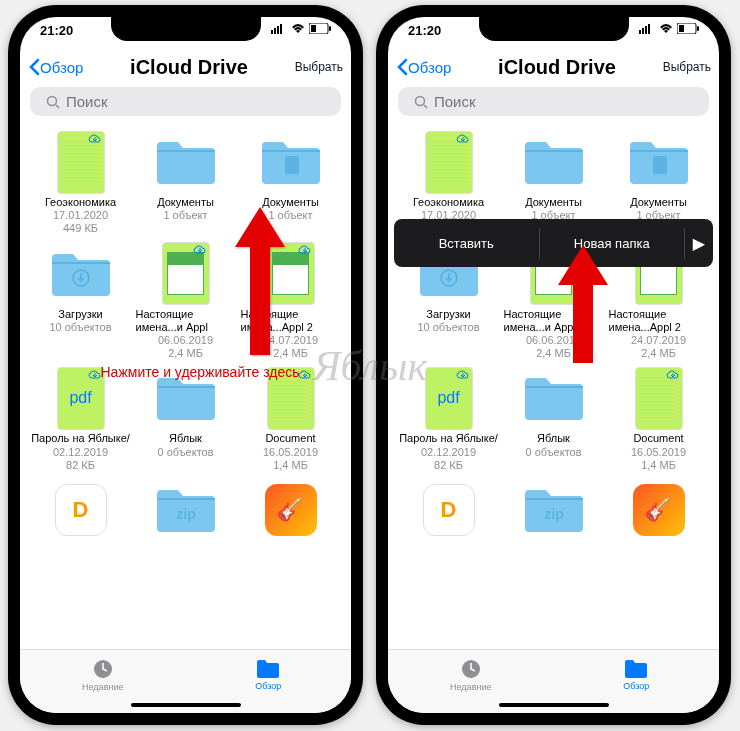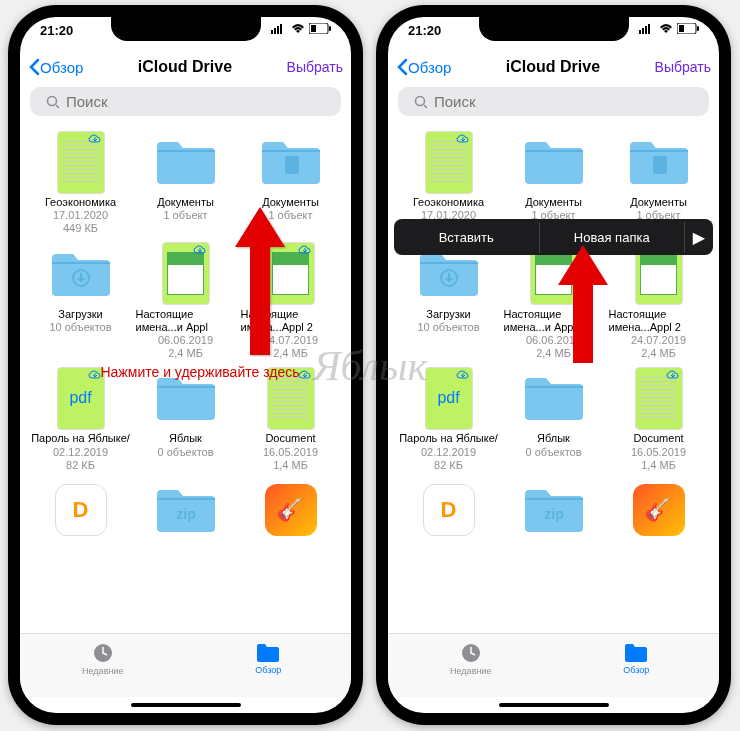--- a/index.html
+++ b/index.html
@@ -6,40 +6,40 @@
   body { background: #f0f0f0; width: 740px; height: 731px; position: relative; overflow: hidden; }
   .phone { position: absolute; width: 355px; height: 720px; background: #000; border-radius: 48px; padding: 12px; box-shadow: 0 2px 8px rgba(0,0,0,0.3); }
   .phone.left { left: 8px; top: 5px; }
   .phone.right { left: 376px; top: 5px; }
   .screen { width: 100%; height: 100%; background: #fff; border-radius: 36px; position: relative; overflow: hidden; }
   .notch { position: absolute; top: 0; left: 50%; transform: translateX(-50%); width: 150px; height: 24px; background: #000; border-radius: 0 0 16px 16px; z-index: 100; }
   .status-bar { display: flex; justify-content: space-between; align-items: flex-start; padding: 6px 20px 0; height: 32px; font-size: 13px; font-weight: 600; }
   .status-right { display: flex; align-items: center; gap: 4px; }
   .nav-bar { display: flex; justify-content: space-between; align-items: center; padding: 4px 8px; height: 36px; }
   .nav-back { display: flex; align-items: center; color: #007aff; font-size: 15px; cursor: pointer; }
-  .nav-title { font-size: 16px; font-weight: 600; text-align: center; flex: 1; }
-  .nav-select { color: #6d28d9; font-size: 14px; cursor: pointer; }
+  .nav-title { font-size: 20px; font-weight: 600; text-align: center; flex: 1; }
+  .nav-select { color: #0f172a; font-size: 12px; cursor: pointer; }
   .search-bar { margin: 2px 10px 8px; background: #e9e9ec; border-radius: 10px; padding: 6px 16px; display: flex; align-items: center; gap: 6px; }
   .search-bar input { border: none; background: none; outline: none; font-size: 15px; color: #888; flex: 1; }
   .grid { display: grid; grid-template-columns: repeat(3, 1fr); gap: 6px 4px; padding: 6px 10px; }
   .item { display: flex; flex-direction: column; align-items: center; text-align: left; position: relative; }
   .icon-wrap { width: 72px; height: 64px; display: flex; align-items: center; justify-content: center; position: relative; }
   .cloud-badge { position: absolute; top: 2px; right: 2px; width: 14px; height: 10px; }
   .item-name { font-size: 11px; color: #000; line-height: 1.2; margin-top: 2px; max-width: 100px; }
   .item-meta { font-size: 11px; color: #8e8e93; line-height: 1.2; }
   .folder-svg { width: 64px; height: 52px; }
   .doc-thumb { width: 48px; height: 63px; background: #bef264; border: 1px solid #ddd; border-radius: 4px; display: flex; align-items: center; justify-content: center; font-size: 16px; color: #007aff; font-weight: 500; position: relative; }
   .doc-thumb.small-txt { font-size: 9px; }
   .app-icon { width: 52px; height: 52px; border-radius: 12px; display: flex; align-items: center; justify-content: center; font-size: 22px; font-weight: bold; }
-  .tab-bar { position: absolute; bottom: 16px; left: 0; right: 0; height: 64px; background: #f8f8f8; border-top: 1px solid #ddd; display: flex; }
+  .tab-bar { position: absolute; bottom: 0; left: 0; right: 0; height: 64px; background: #f8f8f8; border-top: 1px solid #ddd; display: flex; }
   .tab { flex: 1; display: flex; flex-direction: column; align-items: center; justify-content: center; gap: 2px; cursor: pointer; padding-bottom: 14px; }
   .tab-label { font-size: 9px; color: #8e8e93; }
   .tab.active .tab-label { color: #007aff; }
   .home-indicator { position: absolute; bottom: 6px; left: 50%; transform: translateX(-50%); width: 110px; height: 4px; background: #000; border-radius: 3px; }
-  .context-menu { position: absolute; top: 202px; left: 6px; right: 6px; background: #1c1c1e; border-radius: 8px; display: flex; align-items: center; height: 36px; z-index: 50; }
+  .context-menu { position: absolute; top: 202px; left: 6px; right: 6px; background: #1c1c1e; border-radius: 8px; display: flex; align-items: center; height: 48px; z-index: 50; }
   .menu-item { flex: 1; text-align: center; color: #fff; font-size: 13px; padding: 8px; border-right: 1px solid #444; cursor: pointer; }
   .menu-arrow { width: 28px; text-align: center; color: #fff; cursor: pointer; }
   .annotation-text { position: absolute; color: #d40000; font-size: 14px; font-weight: 500; line-height: 1.3; z-index: 60; }
   .arrow-svg { position: absolute; z-index: 55; }
   .watermark { position: absolute; top: 50%; left: 50%; transform: translate(-50%,-50%); font-size: 42px; color: rgba(120,120,120,0.35); font-style: italic; font-family: Georgia, serif; z-index: 200; pointer-events: none; }
 </style>
 </head>
 <body>
 
 <div class="phone left">

